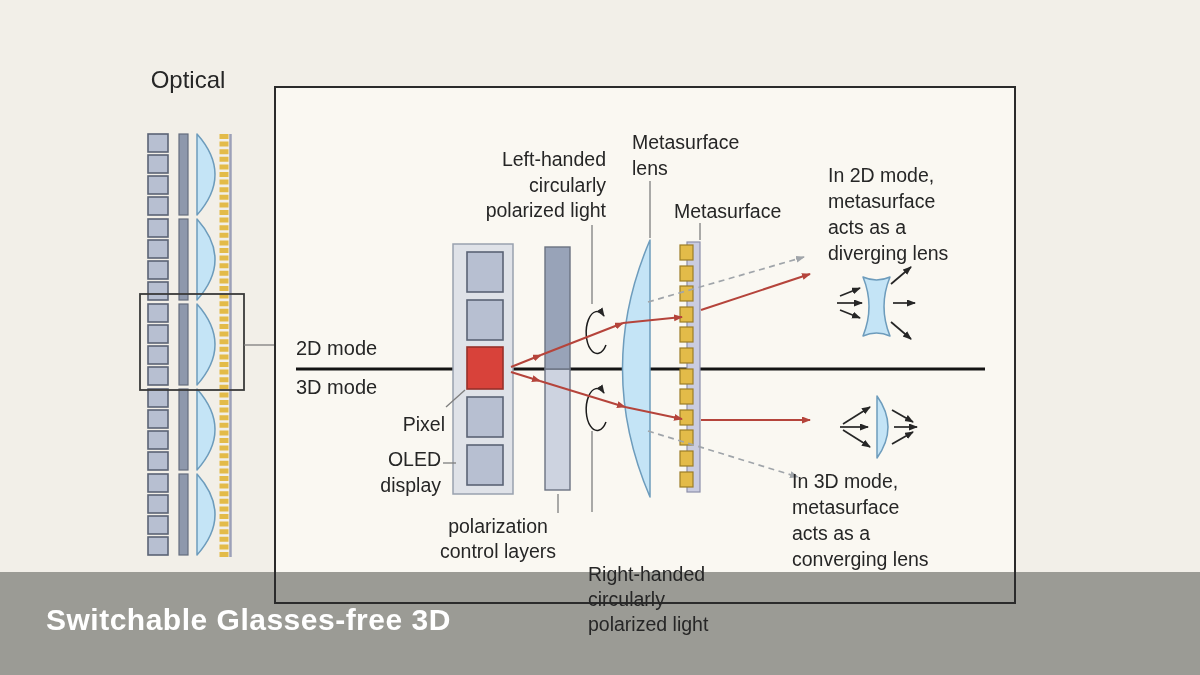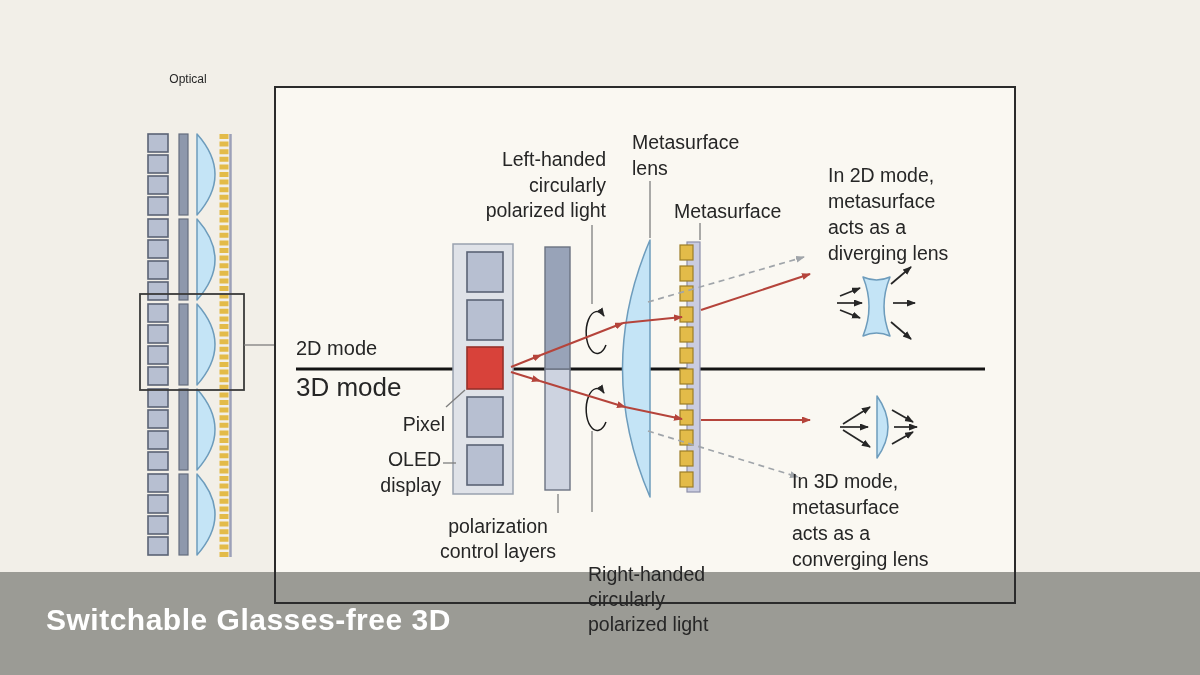--- a/index.html
+++ b/index.html
@@ -7,26 +7,26 @@
          font-family:"Liberation Sans",sans-serif;}
   .panel-bg{position:absolute;left:275px;top:87px;width:740px;height:516px;background:var(--panel_bg);}
   .bottom-bar{position:absolute;left:0;top:572px;width:1200px;height:103px;background:var(--bar_bg);}
   svg.draw{position:absolute;left:0;top:0;width:1200px;height:675px;}
   .bar-title{position:absolute;left:46px;top:603px;font-size:30px;font-weight:bold;color:var(--bar_text);letter-spacing:.5px;z-index:6;}
   .nature-logo{position:absolute;left:1042px;top:67px;width:100px;height:100px;border-radius:50%;
       background:var(--logo_gray);display:flex;align-items:center;justify-content:center;z-index:6;}
   .nature-logo span{font-family:"DejaVu Serif",serif;font-size:27px;color:#f7f6f3;}
   .lbl{position:absolute;color:var(--text);font-size:19.5px;line-height:25.5px;z-index:5;}
   .r{text-align:right;} .c{text-align:center;}
-  .oa-label{left:128px;top:66px;width:120px;text-align:center;font-size:12px;line-height:27px;}
+  .oa-label{left:128px;top:66px;width:120px;text-align:center;font-size:24px;line-height:27px;}
   .lh-label{left:426px;top:147px;width:180px;}
   .conv-label{left:632px;top:130px;width:140px;}
   .meta-label{left:674px;top:199px;width:150px;}
   .mode2d{left:296px;top:336px;width:130px;font-size:20px;}
-  .mode3d{left:296px;top:375px;width:130px;font-size:26px;}
+  .mode3d{left:296px;top:375px;width:130px;font-size:20px;}
   .pixel-label{left:345px;top:405px;width:100px;margin-top:7px;}
   .oled-label{left:341px;top:447px;width:100px;}
   .sw-label{left:423px;top:514px;width:150px;line-height:25px;}
   .rh-label{left:588px;top:514px;width:160px;line-height:25px;margin-top:48px;}
   .in2d-label{left:828px;top:162px;width:175px;line-height:26px;}
   .in3d-label{left:792px;top:468px;width:185px;line-height:26px;}
   
   .sq{fill:var(--square_fill);stroke:var(--square_border);stroke-width:1.6;}
   .bar2{fill:#8e98ac;stroke:#646d7e;stroke-width:1.2;}
   .lens{fill:var(--lens_blue);stroke:var(--lens_border);stroke-width:1.5;stroke-linejoin:round;}

